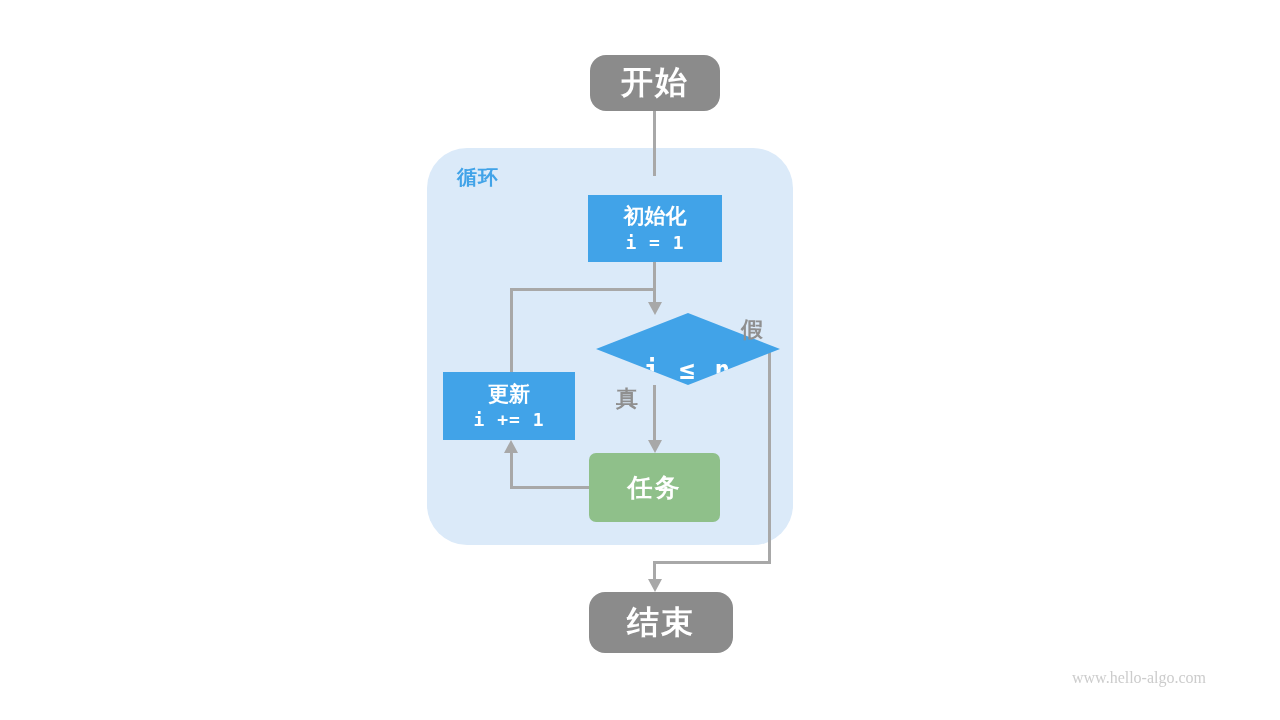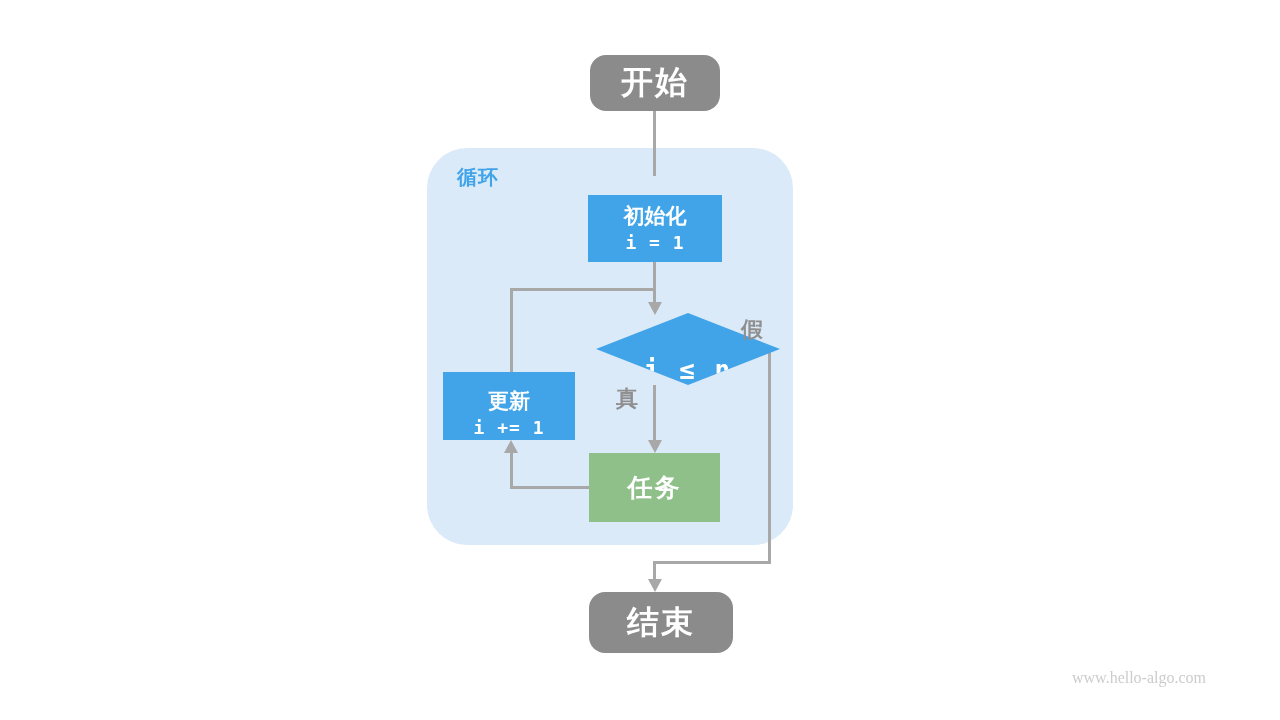--- a/index.html
+++ b/index.html
@@ -77,20 +77,21 @@
   }
   .process .code{
     font-family:"DejaVu Sans Mono", monospace;
     font-size:18px;font-weight:bold;
     letter-spacing:1px;
   }
   .task{
     background:var(--task-green);
     font-size:25px;font-weight:bold;
     letter-spacing:2px;
+    border-radius:7px;
   }
   .diamond{
     position:absolute;
     left:596px;top:313px;width:184px;height:72px;
     background:var(--accent-blue);
     clip-path:polygon(50% 0%,100% 50%,50% 100%,0% 50%);
     display:flex;align-items:flex-end;justify-content:center;
     color:var(--text-white);
     font-family:"DejaVu Sans Mono", monospace;
     font-size:26px;font-weight:bold;
@@ -140,21 +141,21 @@
 
   <div class="node process" style="left:588px;top:175px;width:134px;height:67px;margin-top:20px;">
     <span>初始化</span>
     <span class="code">i = 1</span>
   </div>
 
   <div class="diamond">
     <span>i ≤ n</span>
   </div>
 
-  <div class="node process" style="left:443px;top:372px;width:132px;height:68px;justify-content:flex-end;">
+  <div class="node process" style="left:443px;top:372px;width:132px;height:68px;">
     <span>更新</span>
     <span class="code">i += 1</span>
   </div>
 
   <div class="node task" style="left:589px;top:453px;width:131px;height:69px;">
     <span>任务</span>
   </div>
 
   <div class="node terminal" style="left:589px;top:592px;width:144px;height:61px;">
     <span>结束</span>

